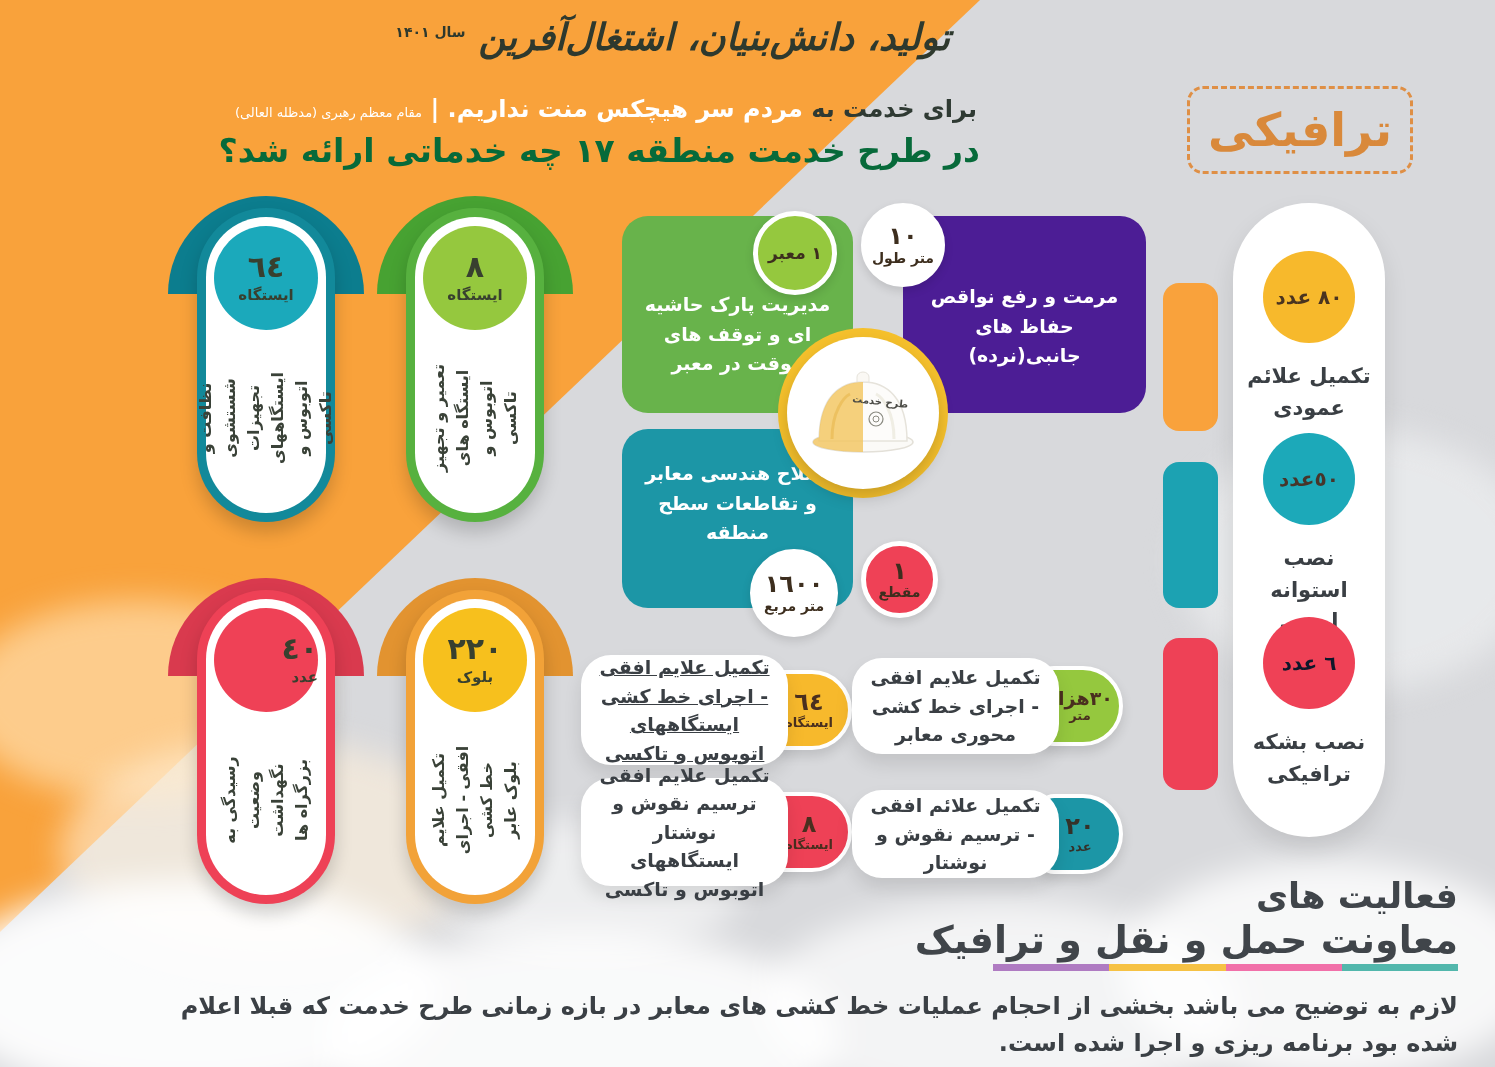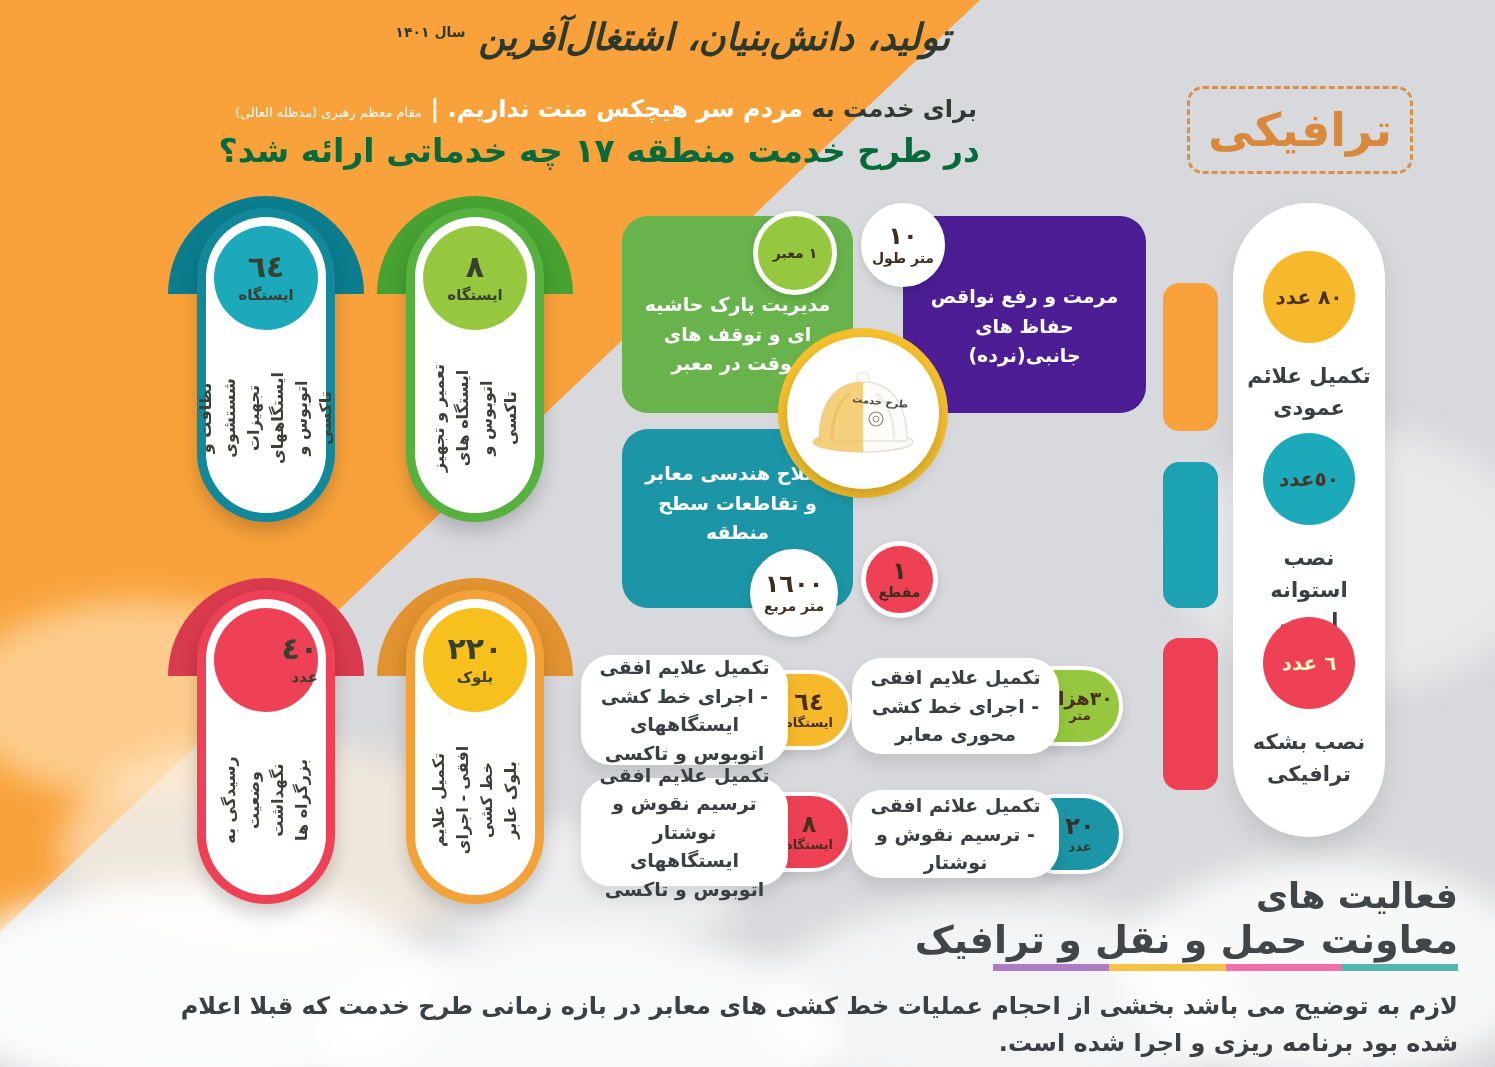--- a/index.html
+++ b/index.html
@@ -73,48 +73,48 @@
   .hub-yellow { position:absolute; left:778px; top:328px; width:170px; height:170px;
     border-radius:50%; background:#f5c02c; }
   .hub-white { position:absolute; left:787px; top:337px; width:152px; height:152px;
     border-radius:50%; background:#fff; box-shadow:0 8px 16px rgba(0,0,0,.18);
     display:flex; align-items:center; justify-content:center; }
   .mini-badge { position:absolute; border-radius:50%; border:5px solid #fff;
     display:flex; flex-direction:column; align-items:center; justify-content:center;
     color:#3d2e1e; box-shadow:0 4px 10px rgba(0,0,0,.12); }
   .mini-num { font-size:24px; font-weight:bold; line-height:1.05; }
   .mini-sub { font-size:14px; font-weight:bold; }
-  .mb-green { left:753px; top:211px; width:84px; height:84px; background:#95c83e; font-size:14px; font-weight:bold;}
+  .mb-green { left:753px; top:211px; width:84px; height:84px; background:#95c83e; font-size:17px; font-weight:bold;}
   .mb-yel   { left:861px; top:203px; width:84px; height:84px; background:#ffffff; }
   .mb-teal  { left:750px; top:549px; width:88px; height:88px; background:#ffffff;text-align:right; }
   .mb-red   { left:861px; top:541px; width:77px; height:77px; background:#ef4156; }
 
   
   .side-rect { position:absolute; width:55px; border-radius:16px; }
   .sr-o { left:1163px; top:283px; height:148px; background:#f9a23c; }
   .sr-t { left:1163px; top:462px; height:146px; background:#1ca2b2; }
   .sr-r { left:1163px; top:638px; height:152px; background:#ee4156; }
   .pill { position:absolute; left:1217px; top:203px; width:152px; height:634px;
     background:#fff; border-radius:76px; box-shadow:0 12px 24px rgba(0,0,0,.10);margin-left:16px; }
   .pill-item { position:absolute; left:0; width:152px; display:flex; flex-direction:column;
     align-items:center; }
   .pi-1 { top:48px; } .pi-2 { top:230px; } .pi-3 { top:414px; }
   .pill-circle { width:92px; height:92px; border-radius:50%; display:flex;
     align-items:center; justify-content:center; font-size:20px; font-weight:bold;
     color:#4a3420; }
-  .pc-y { background:#f7b92c; } .pc-t { background:#1ca9b9; color:#47352a;} .pc-r { background:#ef4156; color:#fef9c3;}
+  .pc-y { background:#f7b92c; } .pc-t { background:#1ca9b9; color:#47352a;} .pc-r { background:#ef4156; color:#0f172a;}
   .pill-label { margin-top:18px; width:126px; text-align:center; font-size:21px;
     font-weight:bold; color:#3a3f44; line-height:1.5; }
 
   
   .card { position:absolute; background:#fff; border-radius:30px;
     box-shadow:0 10px 18px rgba(0,0,0,.10); display:flex; align-items:center;
     justify-content:center; text-align:center; font-size:19px; font-weight:bold;
     color:#3a3f44; line-height:1.5; padding:10px 16px; z-index:3; }
-  .cd-1 { left:581px; top:655px; width:207px; height:110px; }
+  .cd-1 { left:581px; top:655px; width:207px; height:110px;text-decoration:underline; }
   .cd-2 { left:852px; top:658px; width:207px; height:96px; }
   .cd-3 { left:581px; top:778px; width:207px; height:108px; }
   .cd-4 { left:852px; top:790px; width:207px; height:88px; }
   .card-badge { position:absolute; width:86px; height:80px; z-index:2;
     border:4px solid #fff; border-radius:18px 42px 42px 18px;
     display:flex; flex-direction:column; align-items:center; justify-content:center;
     color:#4a2f1f; box-shadow:0 6px 12px rgba(0,0,0,.12); }
   .cb-num { font-size:24px; font-weight:bold; line-height:1.05; }
   .cb-unit { font-size:13px; font-weight:bold; }
   .cb-1 { left:766px; top:670px; background:#f7b92c; }

